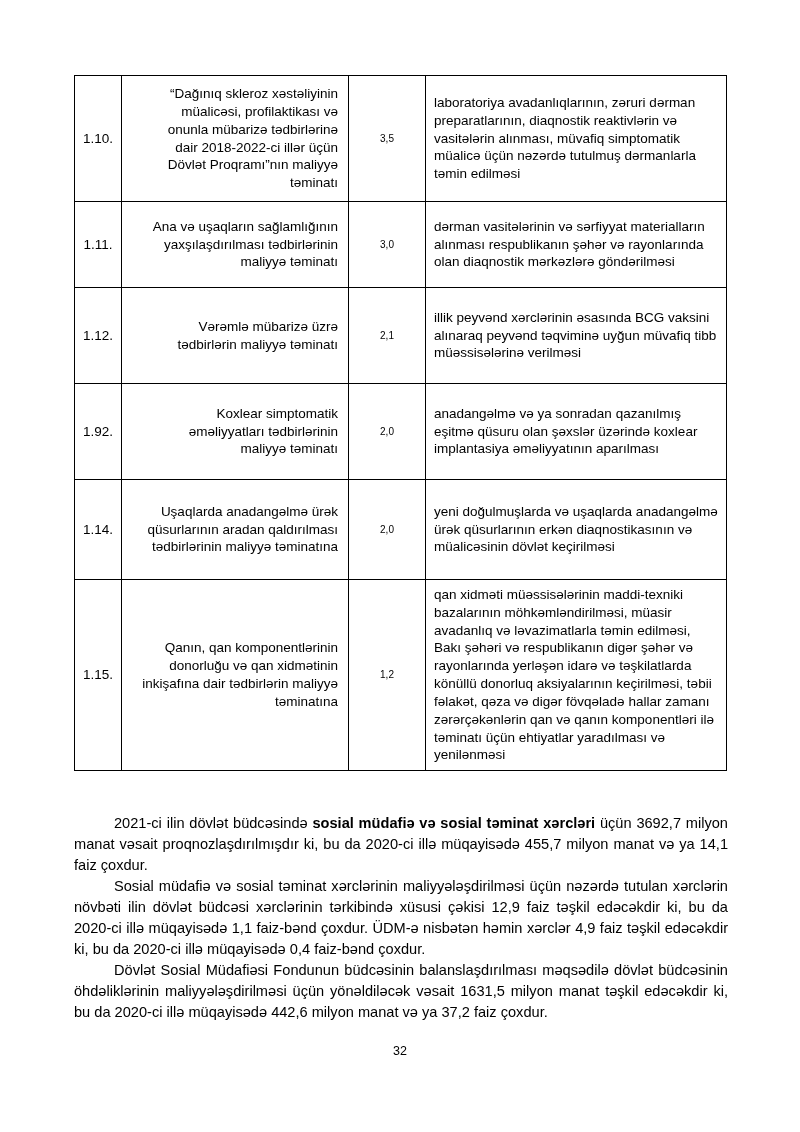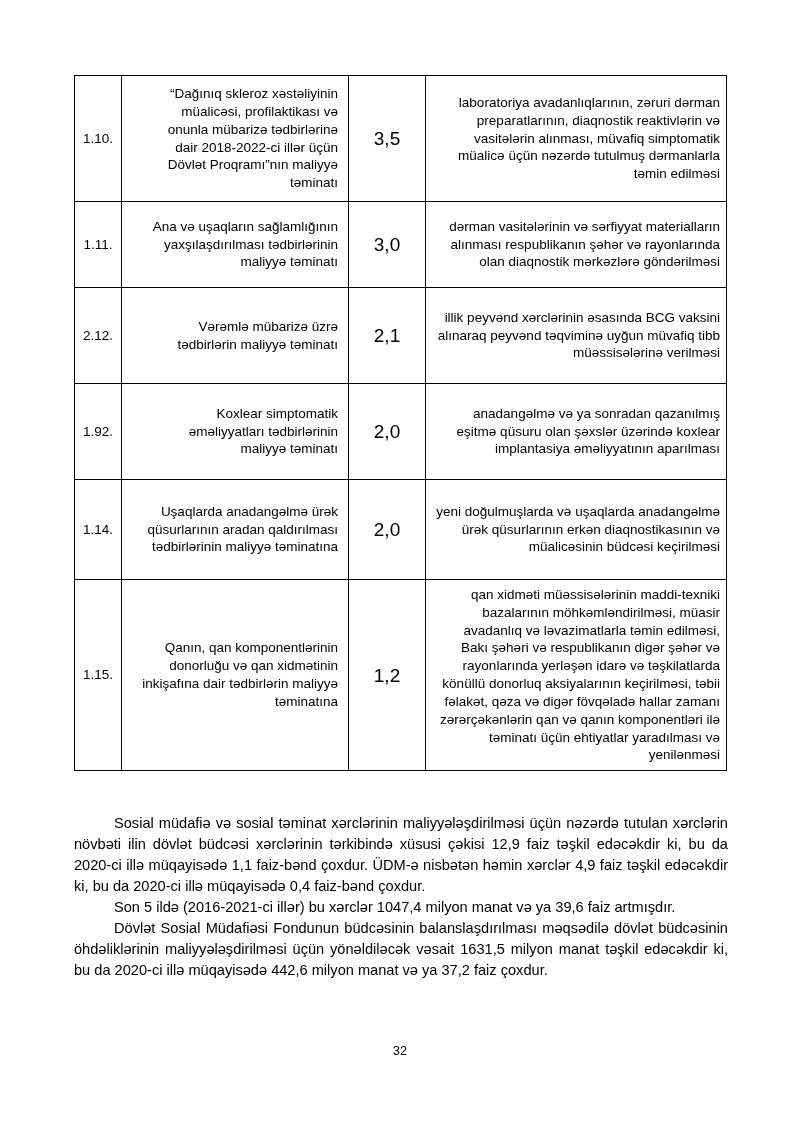--- a/index.html
+++ b/index.html
@@ -23,22 +23,22 @@
   }
   .budget-table td {
     border: 1px solid #000000;
     vertical-align: middle;
     font-size: 13.5px;
     line-height: 1.32;
     padding: 6px 8px;
   }
   td.col-num   { width: 47px;  text-align: center; padding-left: 2px; padding-right: 2px; }
   td.col-desc  { width: 227px; text-align: right; padding-left: 20px; padding-right: 10px; }
-  td.col-value { width: 77px;  text-align: center; font-size: 19px; }
-  td.col-detail{ width: 301px; text-align: right; padding-left: 8px; padding-right: 6px; }
+  td.col-value { width: 77px;  text-align: center; font-size: 10px; }
+  td.col-detail{ width: 301px; text-align: left; padding-left: 8px; padding-right: 6px; }
 
   tr.row-110 { height: 126px; }
   tr.row-111 { height: 86px; }
   tr.row-112 { height: 96px; }
   tr.row-113 { height: 96px; }
   tr.row-114 { height: 100px; }
   tr.row-115 { height: 186px; }
 
   .text-block {
     margin: 42px 72px 0 74px;
@@ -73,47 +73,47 @@
         <td class="col-value">3,5</td>
         <td class="col-detail">laboratoriya avadanlıqlarının, zəruri dərman preparatlarının, diaqnostik reaktivlərin və vasitələrin alınması, müvafiq simptomatik müalicə üçün nəzərdə tutulmuş dərmanlarla təmin edilməsi</td>
       </tr>
       <tr class="row-111">
         <td class="col-num">1.11.</td>
         <td class="col-desc">Ana və uşaqların sağlamlığının yaxşılaşdırılması tədbirlərinin maliyyə təminatı</td>
         <td class="col-value">3,0</td>
         <td class="col-detail">dərman vasitələrinin və sərfiyyat materialların alınması respublikanın şəhər və rayonlarında olan diaqnostik mərkəzlərə göndərilməsi</td>
       </tr>
       <tr class="row-112">
-        <td class="col-num">2.12.</td>
+        <td class="col-num">1.12.</td>
         <td class="col-desc">Vərəmlə mübarizə üzrə tədbirlərin maliyyə təminatı</td>
         <td class="col-value">2,1</td>
         <td class="col-detail">illik peyvənd xərclərinin əsasında BCG vaksini alınaraq peyvənd təqviminə uyğun müvafiq tibb müəssisələrinə verilməsi</td>
       </tr>
       <tr class="row-113">
         <td class="col-num">1.92.</td>
         <td class="col-desc">Koxlear simptomatik əməliyyatları tədbirlərinin maliyyə təminatı</td>
         <td class="col-value">2,0</td>
         <td class="col-detail">anadangəlmə və ya sonradan  qazanılmış eşitmə qüsuru olan şəxslər üzərində koxlear implantasiya əməliyyatının aparılması</td>
       </tr>
       <tr class="row-114">
         <td class="col-num">1.14.</td>
         <td class="col-desc">Uşaqlarda anadangəlmə ürək qüsurlarının aradan qaldırılması tədbirlərinin maliyyə təminatına</td>
         <td class="col-value">2,0</td>
-        <td class="col-detail">yeni doğulmuşlarda və uşaqlarda anadangəlmə ürək qüsurlarının erkən diaqnostikasının və müalicəsinin büdcəsi keçirilməsi</td>
+        <td class="col-detail">yeni doğulmuşlarda və uşaqlarda anadangəlmə ürək qüsurlarının erkən diaqnostikasının və müalicəsinin dövlət keçirilməsi</td>
       </tr>
       <tr class="row-115">
         <td class="col-num">1.15.</td>
         <td class="col-desc">Qanın, qan komponentlərinin donorluğu və qan xidmətinin inkişafına dair tədbirlərin maliyyə təminatına</td>
         <td class="col-value">1,2</td>
         <td class="col-detail">qan xidməti müəssisələrinin maddi-texniki bazalarının möhkəmləndirilməsi, müasir avadanlıq və ləvazimatlarla təmin edilməsi, Bakı şəhəri və respublikanın digər şəhər və rayonlarında yerləşən idarə və təşkilatlarda könüllü donorluq aksiyalarının keçirilməsi, təbii fəlakət, qəza və digər fövqəladə hallar zamanı zərərçəkənlərin qan və qanın komponentləri ilə təminatı üçün ehtiyatlar yaradılması və yenilənməsi</td>
       </tr>
     </tbody>
   </table>
 
   <div class="text-block">
+    <p><span>2021-ci ilin dövlət büdcəsində </span><span class="bold">sosial müdafiə və sosial təminat xərcləri</span><span> üçün 3692,7 milyon manat vəsait proqnozlaşdırılmışdır ki, bu da 2020-ci illə müqayisədə 455,7 milyon manat və ya 14,1 faiz çoxdur.</span></p>
     <p>Sosial müdafiə və sosial təminat xərclərinin maliyyələşdirilməsi üçün nəzərdə tutulan xərclərin növbəti ilin dövlət büdcəsi xərclərinin tərkibində xüsusi çəkisi 12,9 faiz təşkil edəcəkdir ki, bu da 2020-ci illə müqayisədə 1,1 faiz-bənd çoxdur. ÜDM-ə nisbətən həmin xərclər 4,9 faiz təşkil edəcəkdir ki, bu da 2020-ci illə müqayisədə 0,4 faiz-bənd çoxdur.</p>
-    <p>Son 5 ildə (2016-2021-ci illər) bu xərclər 1047,4 milyon manat və ya 39,6 faiz artmışdır.</p>
     <p>Dövlət Sosial Müdafiəsi Fondunun büdcəsinin balanslaşdırılması məqsədilə dövlət büdcəsinin öhdəliklərinin maliyyələşdirilməsi üçün yönəldiləcək vəsait 1631,5 milyon manat təşkil edəcəkdir ki, bu da 2020-ci illə müqayisədə 442,6 milyon manat və ya 37,2 faiz çoxdur.</p>
   </div>
 
   <div class="page-number">32</div>
 
 </div>
 
 </body></html>

